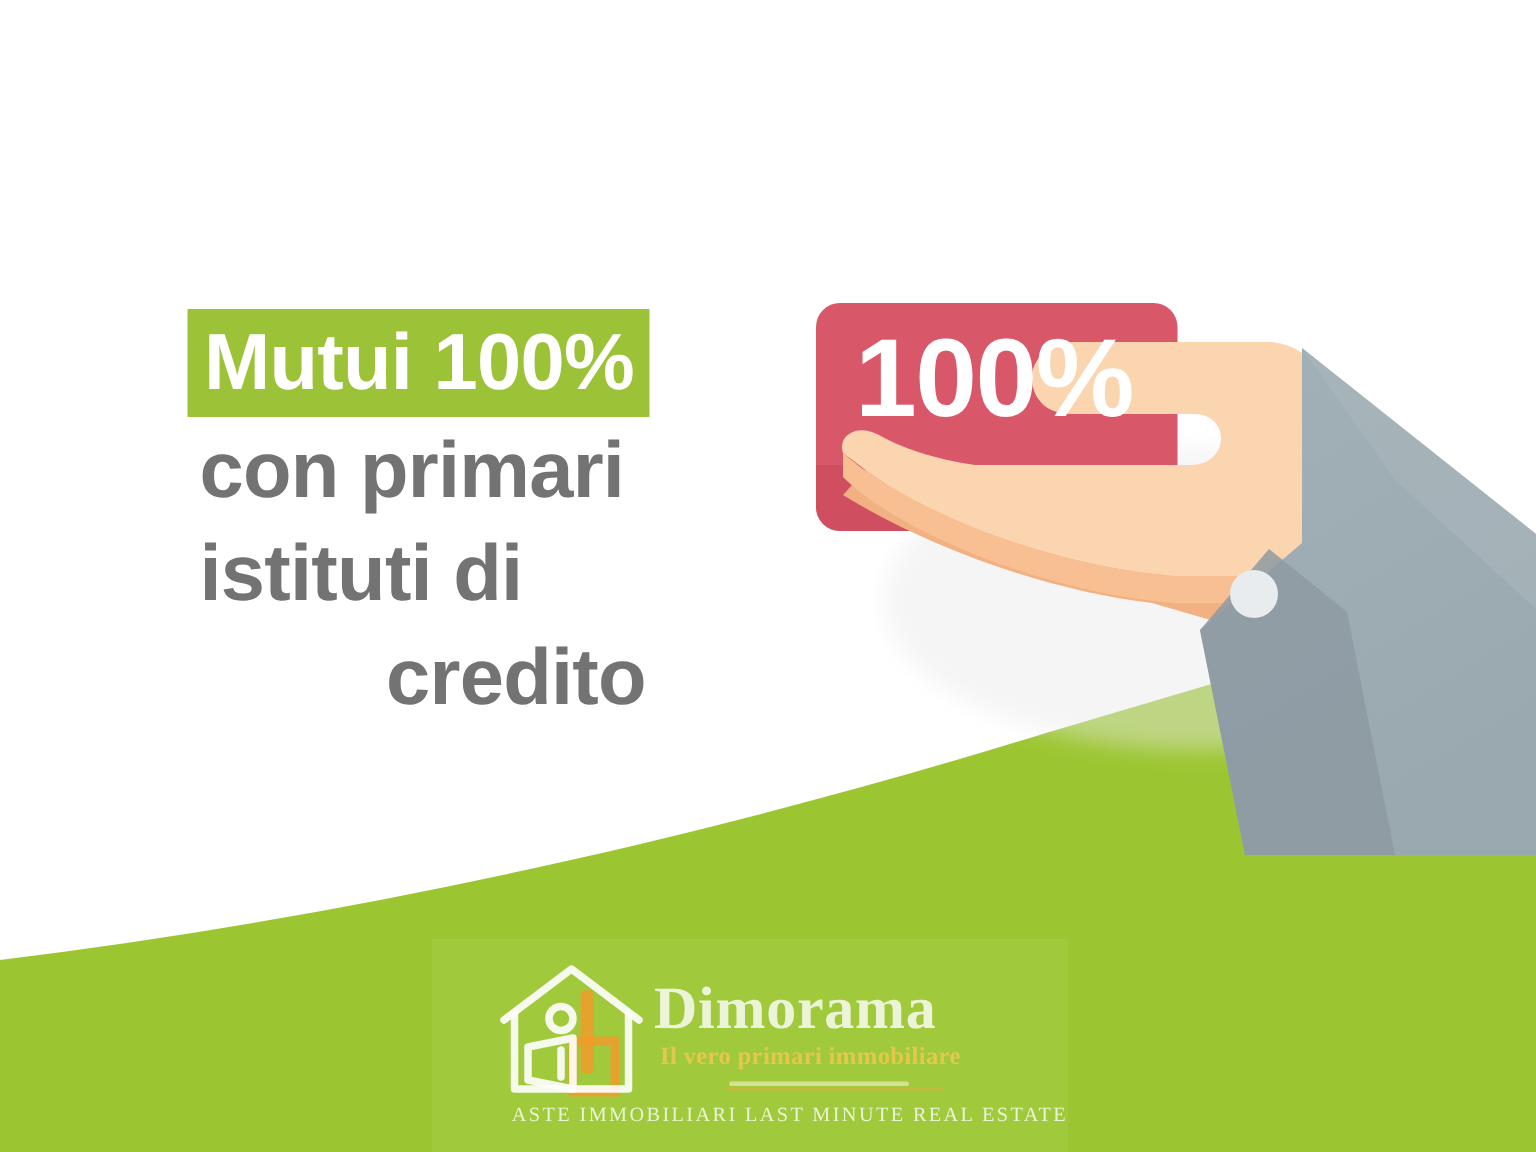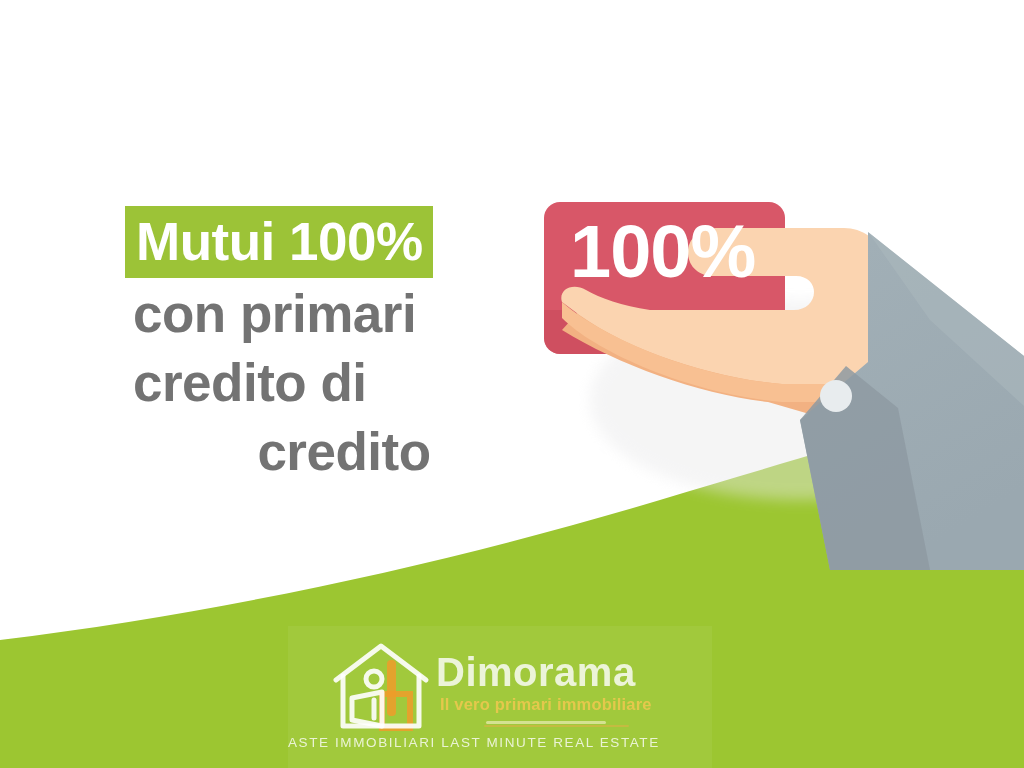--- a/index.html
+++ b/index.html
@@ -90,20 +90,21 @@
     background: rgba(255,255,255,0.055);
     z-index: 6;
   }
   .logo-block {
     position: absolute;
     left: 288px;
     top: 626px;
     width: 424px;
     height: 142px;
     z-index: 7;
+    font-family: Liberation Serif, serif;
   }
   .logo-house {
     position: absolute;
     left: 42px;
     top: 16px;
     width: 102px;
     height: 92px;
   }
   .logo-word {
     position: absolute;
@@ -141,40 +142,40 @@
     width: 145px;
     height: 2px;
     background: rgba(240,170,70,0.45);
     border-radius: 2px;
   }
   .logo-sub {
     position: absolute;
     left: 0px;
     top: 108px;
     width: 424px;
-    text-align: left;
+    text-align: right;
     font-size: 13.5px;
     letter-spacing: 1.6px;
     color: rgba(255,255,255,0.78);
     line-height: 18px;
   }
 </style>
 </head>
 <body>
 
 <div class="banner">
 
   <svg class="bg-curve" viewBox="0 0 1024 768" preserveAspectRatio="none">
     <path d="M 0,640 C 230,612 460,560 660,500 C 800,458 930,420 1024,392 L 1024,768 L 0,768 Z" fill="#9cc631"></path>
   </svg>
 
   <div class="headline">
     <div class="headline-line hl-1">Mutui 100%</div>
     <div class="headline-line hl-2">con primari</div>
-    <div class="headline-line hl-3">credito di</div>
+    <div class="headline-line hl-3">istituti di</div>
     <div class="headline-line hl-4">credito</div>
   </div>
 
   <svg class="illustration" viewBox="0 0 524 400">
 
     <defs>
       <linearGradient id="sleeveGrad" x1="0" y1="0" x2="0.4" y2="1">
         <stop offset="0%" stop-color="#a2b0b7"></stop>
         <stop offset="100%" stop-color="#9aa8b0"></stop>
       </linearGradient>

